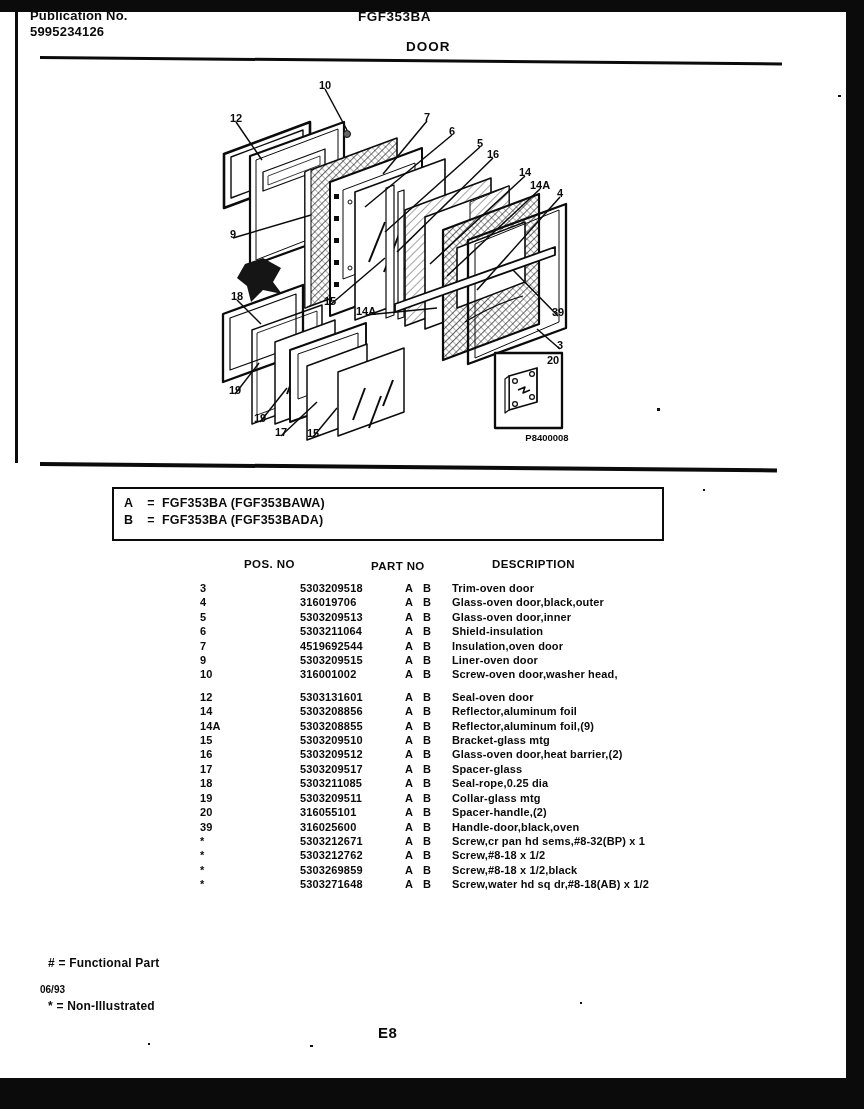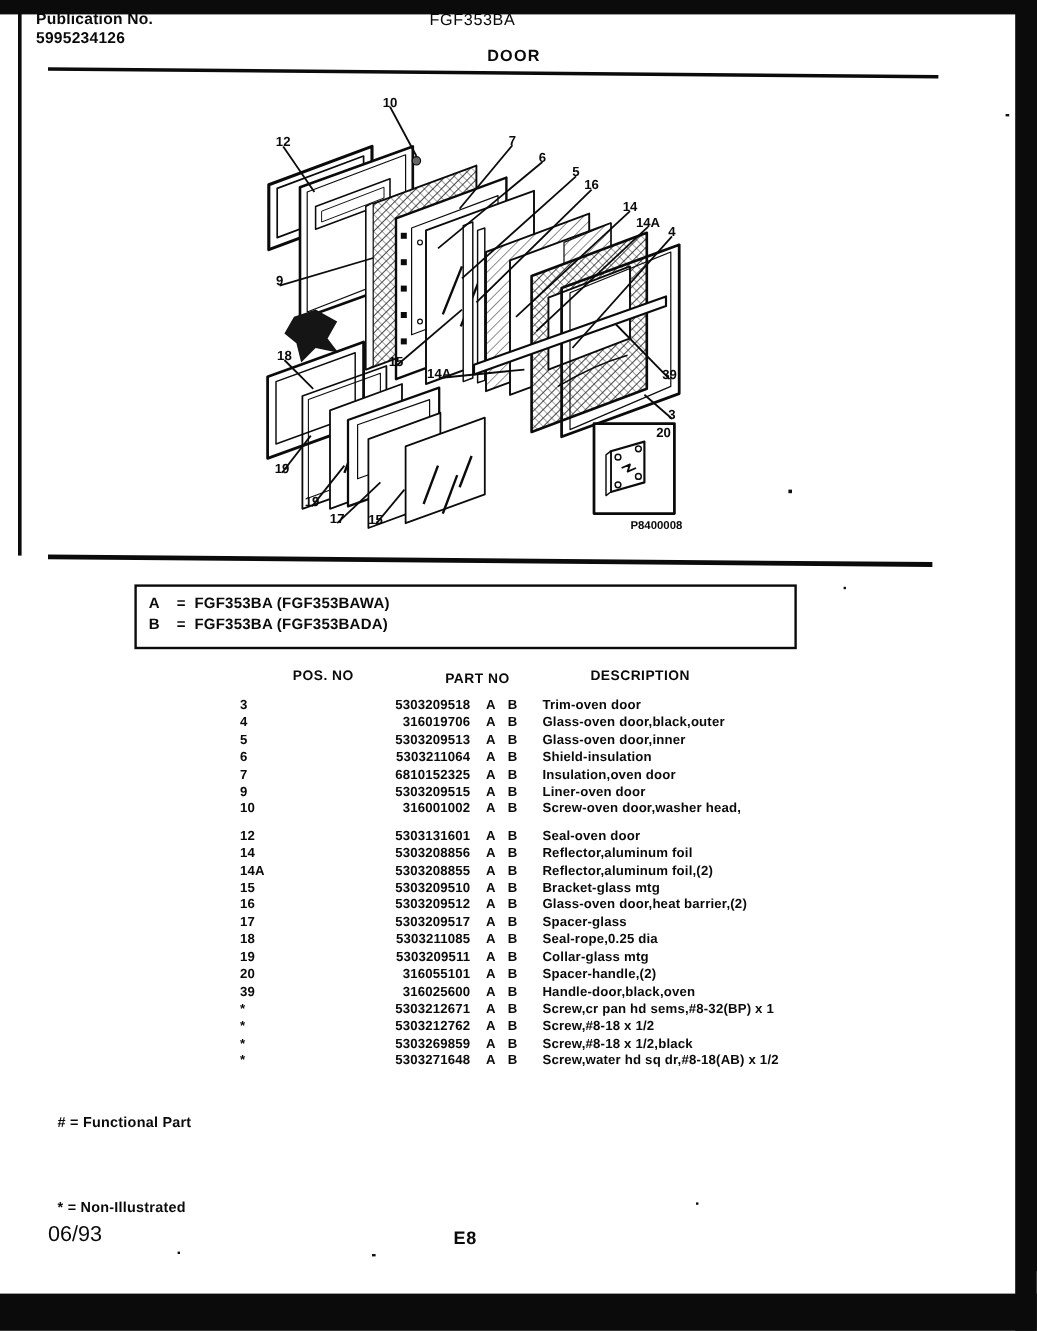--- a/index.html
+++ b/index.html
@@ -5,40 +5,40 @@
   html,body{margin:0;padding:0;}
   body{
     width:864px;height:1109px;position:relative;background:#ffffff;
     font-family:"Liberation Sans", sans-serif;color:#0a0a0a;overflow:hidden;
     -webkit-font-smoothing:antialiased;
   }
   .abs{position:absolute;}
   .scanbar{background:#0b0b0b;position:absolute;}
   
   .pub{left:30px;top:8px;font-size:13px;font-weight:700;line-height:16px;letter-spacing:.2px;}
-  .model{left:358px;top:9px;font-size:13.5px;font-weight:400;letter-spacing:.5px;}
+  .model{left:358px;top:9px;font-size:13.5px;font-weight:700;letter-spacing:.5px;}
   .door-title{left:406px;top:39px;font-size:13.5px;font-weight:700;letter-spacing:1px;}
   .rule{position:absolute;background:#0b0b0b;transform-origin:left center;}
   
   .legend{left:112px;top:487px;width:552px;height:54px;border:2.5px solid #0b0b0b;padding:6px 0 0 10px;box-sizing:border-box;}
   .legend-row{font-size:12.5px;font-weight:700;line-height:17px;letter-spacing:.2px;display:flex;}
   .legend-key{width:16px;}
   .legend-eq{width:22px;text-align:center;}
   
   .th{position:absolute;font-size:11.5px;font-weight:700;letter-spacing:.4px;margin-left:40px;}
   .rows{left:200px;top:581px;width:480px;}
   .t-row{display:grid;grid-template-columns:100px 92px 60px auto;font-size:11px;font-weight:700;line-height:14.4px;letter-spacing:.15px;}
   .c-pos{text-align:left;}
-  .c-part{text-align:right;}
+  .c-part{}
   .c-flags{padding-left:13px;display:flex;gap:10px;}
   .c-desc{padding-left:0px;}
   .t-gap{height:8px;}
   
   .footnote{left:48px;font-size:12px;font-weight:700;line-height:15px;letter-spacing:.2px;position:absolute;}
-  .date{left:40px;top:1018px;font-size:18px;font-weight:400;}
+  .date{left:40px;top:984px;font-size:10px;font-weight:700;}
   .pageno{left:378px;top:1024px;font-size:15px;font-weight:700;letter-spacing:.5px;}
   .speck{position:absolute;background:#111;}
   svg text{font-family:"Liberation Sans",sans-serif;font-weight:700;fill:#0a0a0a;}
 </style>
 </head>
 <body>
 
 <div class="scanbar" style="left:0;top:0;width:864px;height:12px;"></div>
 <div class="scanbar" style="left:846px;top:0;width:18px;height:1109px;"></div>
 <div class="scanbar" style="left:0;top:1078px;width:864px;height:31px;"></div>
@@ -271,21 +271,21 @@
       <span class="c-pos">6</span>
       <span class="c-part">5303211064</span>
       <span class="c-flags">
         <span>A</span>
         <span>B</span>
       </span>
       <span class="c-desc">Shield-insulation</span>
     </div>
     <div class="t-row">
       <span class="c-pos">7</span>
-      <span class="c-part">6810152325</span>
+      <span class="c-part">4519692544</span>
       <span class="c-flags">
         <span>A</span>
         <span>B</span>
       </span>
       <span class="c-desc">Insulation,oven door</span>
     </div>
     <div class="t-row">
       <span class="c-pos">9</span>
       <span class="c-part">5303209515</span>
       <span class="c-flags">
@@ -322,21 +322,21 @@
       </span>
       <span class="c-desc">Reflector,aluminum foil</span>
     </div>
     <div class="t-row">
       <span class="c-pos">14A</span>
       <span class="c-part">5303208855</span>
       <span class="c-flags">
         <span>A</span>
         <span>B</span>
       </span>
-      <span class="c-desc">Reflector,aluminum foil,(2)</span>
+      <span class="c-desc">Reflector,aluminum foil,(9)</span>
     </div>
     <div class="t-row">
       <span class="c-pos">15</span>
       <span class="c-part">5303209510</span>
       <span class="c-flags">
         <span>A</span>
         <span>B</span>
       </span>
       <span class="c-desc">Bracket-glass mtg</span>
     </div>
@@ -425,21 +425,21 @@
       <span class="c-pos">*</span>
       <span class="c-part">5303271648</span>
       <span class="c-flags">
         <span>A</span>
         <span>B</span>
       </span>
       <span class="c-desc">Screw,water hd sq dr,#8-18(AB) x 1/2</span>
     </div>
   </div>
 
-<div class="footnote" style="top:928px;text-align:center;"># = Functional Part</div>
+<div class="footnote" style="top:956px;text-align:center;"># = Functional Part</div>
 <div class="footnote" style="top:971px;margin-top:28px;">* = Non-Illustrated</div>
 
 <div class="abs date">06/93</div>
 <div class="abs pageno">E8</div>
 
 <div class="speck" style="left:657px;top:408px;width:3px;height:3px;"></div>
 <div class="speck" style="left:703px;top:489px;width:2px;height:2px;"></div>
 <div class="speck" style="left:148px;top:1043px;width:2px;height:2px;"></div>
 <div class="speck" style="left:310px;top:1045px;width:3px;height:2px;"></div>
 <div class="speck" style="left:580px;top:1002px;width:2px;height:2px;"></div>

